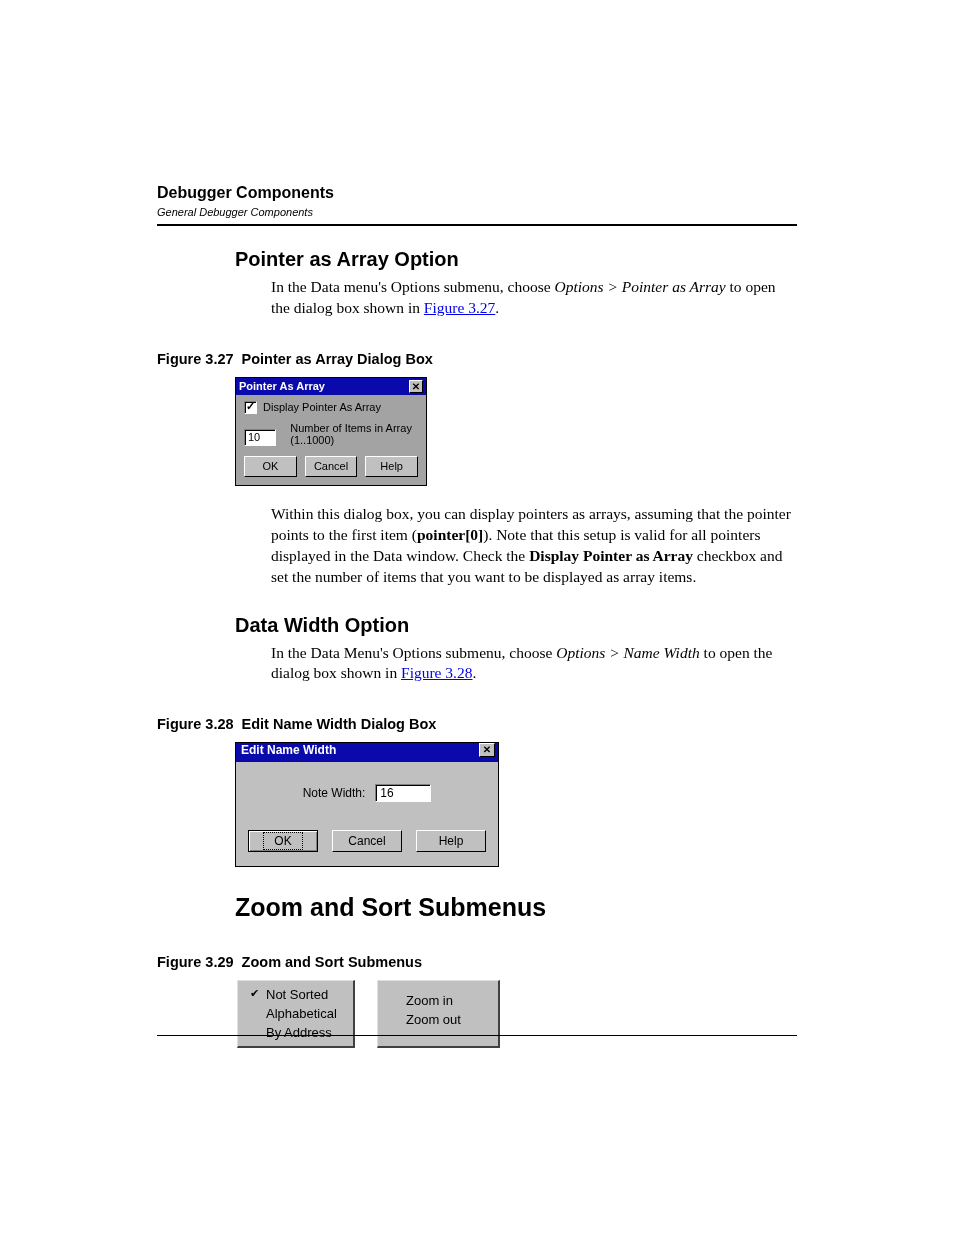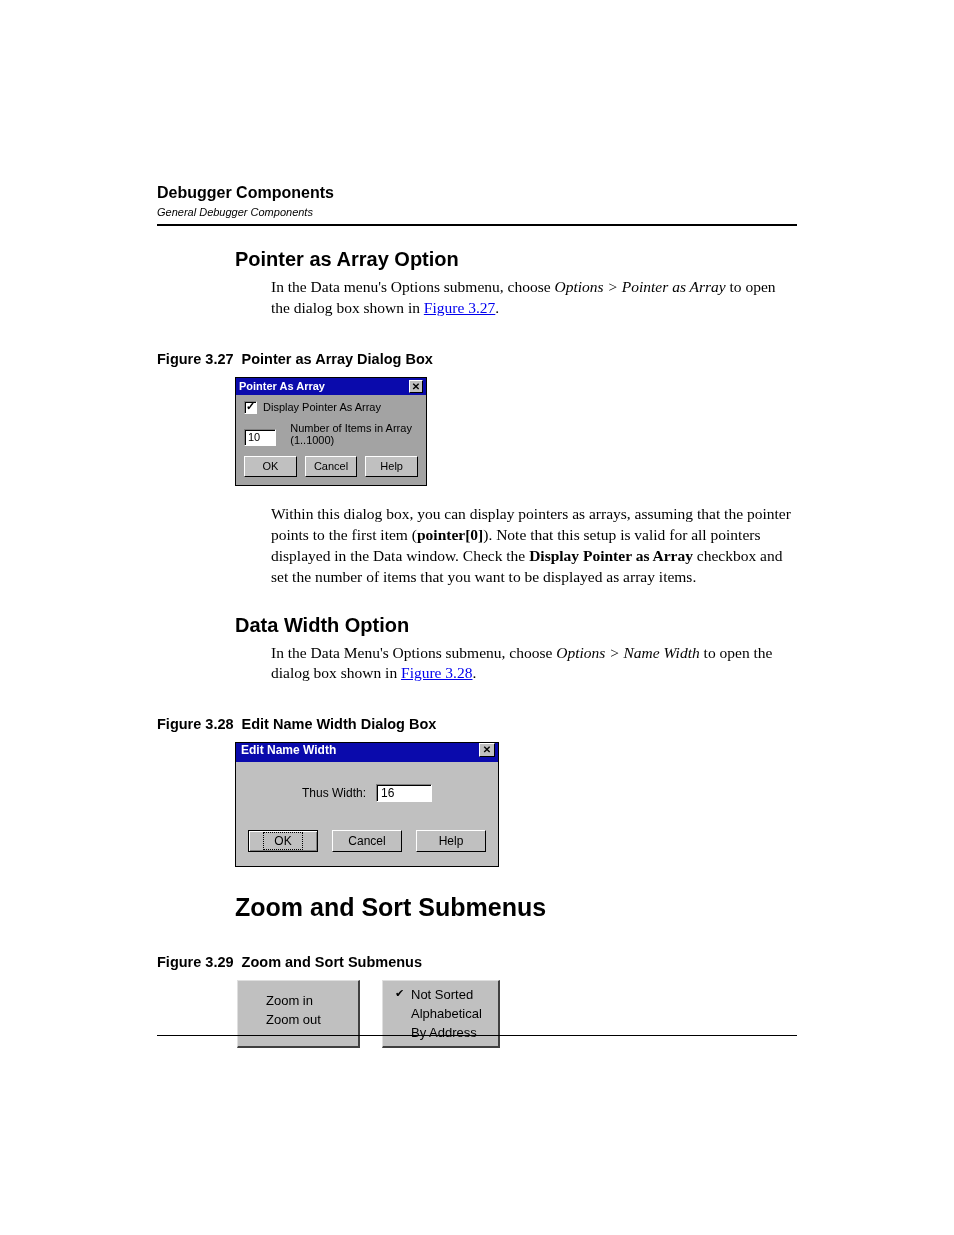--- a/index.html
+++ b/index.html
@@ -259,48 +259,48 @@
       <span class="num">Figure 3.28</span><span>Edit Name Width Dialog Box</span>
     </div>
 
     <div class="dialog2">
       <div class="titlebar2">
         <span>Edit Name Width</span>
         <div class="close-btn" style="width:16px;height:14px;">✕</div>
       </div>
       <div class="dlg2-body">
         <div class="nw-row">
-          <span>Thus Width:</span>
+          <span>Note Width:</span>
           <div class="nw-input">16</div>
         </div>
         <div class="btn-row2">
           <div class="w-btn2 default"><span class="dotted">OK</span></div>
           <div class="w-btn2">Cancel</div>
           <div class="w-btn2">Help</div>
         </div>
       </div>
     </div>
 
 
     <div class="h2">Zoom and Sort Submenus</div>
 
     <div class="fig-caption">
       <span class="num">Figure 3.29</span><span>Zoom and Sort Submenus</span>
     </div>
 
     <div class="menus">
-      <div class="menu" style="width:123px; padding-top:10px; padding-bottom:10px;">
-        <div class="menu-item">Zoom in</div>
-        <div class="menu-item">Zoom out</div>
-      </div>
       <div class="menu" style="width:118px;">
         <div class="menu-item check">Not Sorted</div>
         <div class="menu-item">Alphabetical</div>
         <div class="menu-item">By Address</div>
       </div>
+      <div class="menu" style="width:123px; padding-top:10px; padding-bottom:10px;">
+        <div class="menu-item">Zoom in</div>
+        <div class="menu-item">Zoom out</div>
+      </div>
     </div>
 
   </div>
 </div>
 
 <div class="footer">
   <hr class="footer-rule">
 </div>
 
 </body></html>

